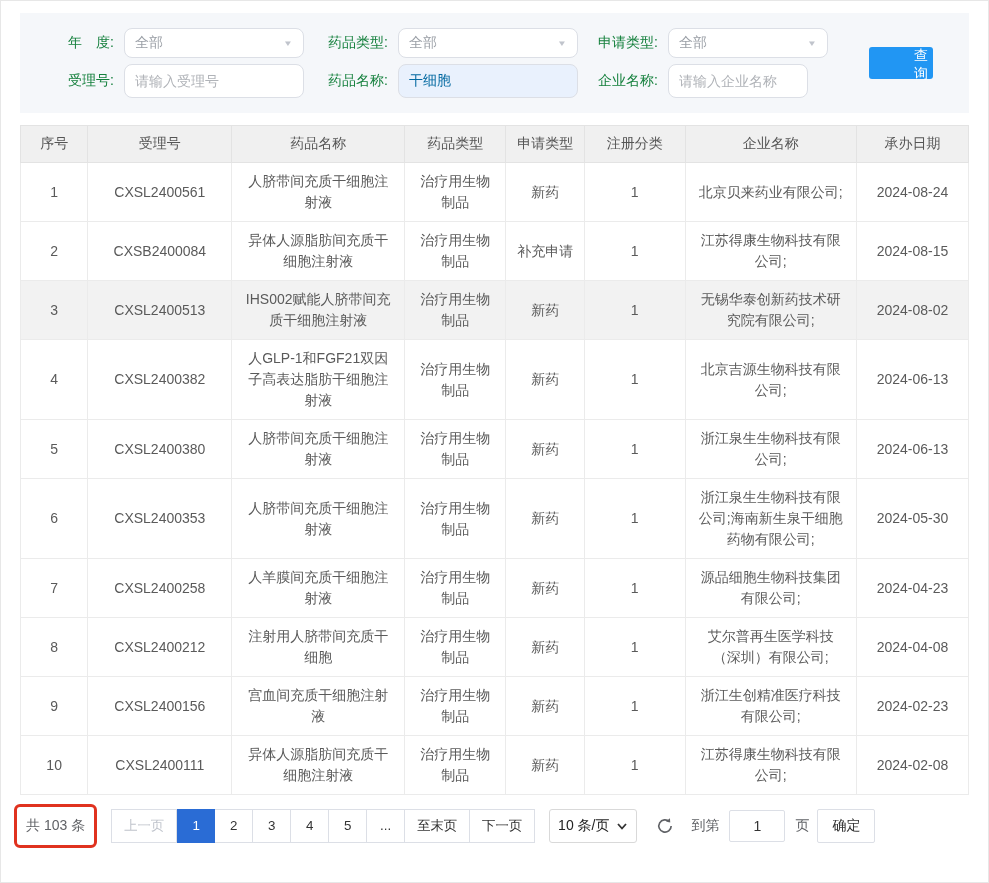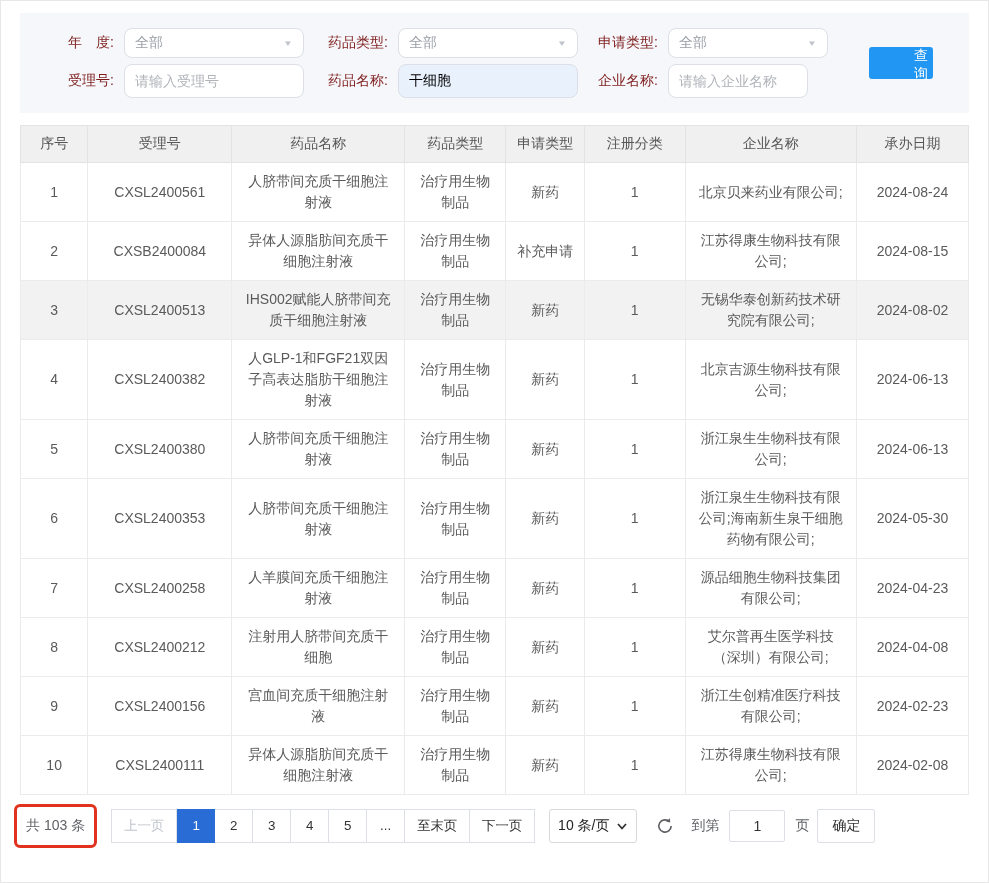--- a/index.html
+++ b/index.html
@@ -9,29 +9,29 @@
 
   
   .tabbar { background: #2878d3; height: 38px; display: flex; }
   .tab { width: 158px; text-align: center; line-height: 38px; font-size: 14px; font-weight: bold; color: #fff; cursor: pointer; }
   .tab.active { background: #fff; color: #2878d3; }
 
   
   .filter-panel { position: relative; margin: 13px 12px 12px 12px; background: #f5f7fa; padding: 9px 0; }
   .filter-row { display: flex; align-items: center; margin: 6px 0; padding-left: 30px; }
   .fg { display: flex; align-items: center; }
-  .fg label { font-size: 14px; color: #7f1d1d; text-align: right; margin-right: 10px; }
+  .fg label { font-size: 14px; color: #15803d; text-align: right; margin-right: 10px; }
   .lbl-1 { width: 64px; }
   .lbl-2 { width: 70px; margin-left: 14px; }
   .lbl-3 { width: 70px; margin-left: 10px; }
   .ctl { height: 30px; background: #fff; border: 1px solid #dcdfe6; border-radius: 8px; font-size: 14px; }
   .select { width: 180px; display: flex; align-items: center; justify-content: space-between; padding: 0 10px; color: #9a9fa6; cursor: pointer; }
   .select.narrow { width: 160px; }
   .caret { color: #c0c4cc; font-size: 10px; transform: scaleY(0.8); }
-  input.ctl { width: 180px; padding: 16px 10px; color: #000000; outline: none; }
+  input.ctl { width: 180px; padding: 16px 10px; color: #0369a1; outline: none; }
   input.ctl::placeholder { color: #b0b3b8; }
   input.ctl.narrow { width: 140px; }
   input.ctl.filled { background: #e9f1fd; }
   .search-btn { position: absolute; right: 36px; top: 50%; transform: translateY(-50%); width: 64px; height: 32px; background: #2196f3; color: #fff; border: none; border-radius: 3px; font-size: 14px; cursor: pointer; padding-left: 40px; }
 
   
   table { width: calc(100% - 24px); margin: 0 12px; border-collapse: collapse; font-size: 14px; color: #5a5a5a; table-layout: fixed; }
   th { background: #f0f0f0; font-weight: normal; color: #555; height: 37px; border: 1px solid #e3e3e3; }
   td { border: 1px solid #ebebeb; text-align: center; padding: 8px 10px; line-height: 21px; }
   tbody tr { background: #fff; }

